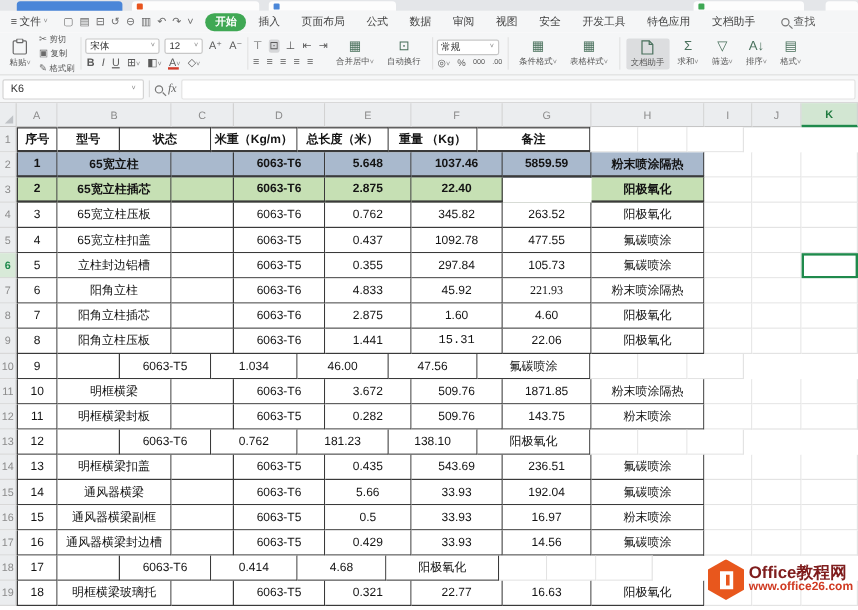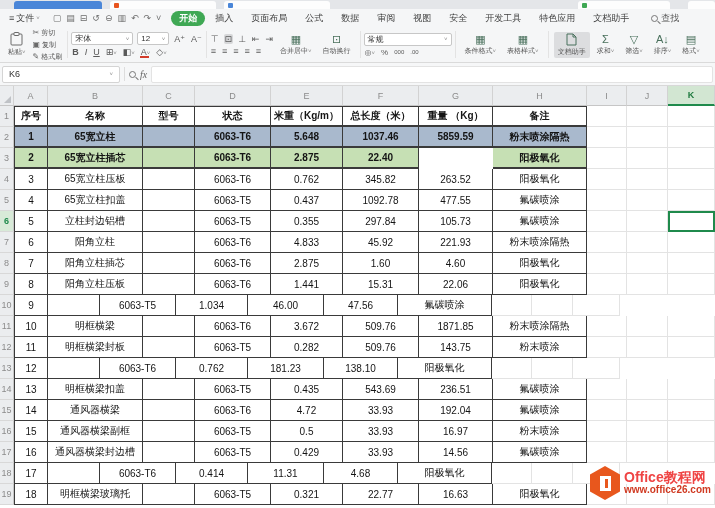--- a/index.html
+++ b/index.html
@@ -71,21 +71,21 @@
   .fill-blue .c-tbl { background:#a9b9cd; }
   .fill-green .c-tbl { background:#c6e0b4; }
   .bold .c-tbl { font-weight:bold; }
   .selcell { outline:2px solid #1f8a4c; outline-offset:-2px; }
 
   
   #watermark { position:absolute; left:590px; top:466px; display:flex; align-items:center; gap:4px; z-index:9; }
   .hex { width:30px; height:34px; background:#e8571d; clip-path:polygon(50% 0,100% 25%,100% 75%,50% 100%,0 75%,0 25%); display:flex; align-items:center; justify-content:center; flex:0 0 30px; }
   .hex .door { width:11px; height:15px; border:3px solid #fff; border-left-width:5px; }
   .wmtxt { display:flex; flex-direction:column; line-height:1.05; }
-  .wm1 { font-size:14px; font-weight:bold; color:#ef4444; }
+  .wm1 { font-size:14px; font-weight:bold; color:#7f1d1d; }
   .wm2 { font-size:10px; font-weight:bold; color:#d03a22; }
 </style>
 </head>
 <body>
 
 <div id="app">
 
   <div id="titlebar">
     <div class="ttab" id="ttab-active"></div>
     <div class="ttab" style="left:110px;width:106px;">
@@ -206,21 +206,21 @@
         <span class="bicon">▦</span>
         <span><span>合并居中</span><span class="dd">˅</span></span>
       </div>
       <div class="bigbtn">
         <span class="bicon">⊡</span>
         <span>自动换行</span>
       </div>
     </div>
     <div class="vsep"></div>
     <div class="stackcol">
-      <div class="combo" style="width:88px;">
+      <div class="combo" style="width:52px;">
           <span>常规</span>
           <span class="dd">˅</span>
         </div>
       <div class="iconrow" style="font-size:8px;">
         <span class="ai">◎<span class="dd">˅</span></span>
         <span class="ai">%</span>
         <span class="ai" style="font-size:6px">000</span>
         <span class="ai" style="font-size:6px">.00</span>
       </div>
     </div>
@@ -288,21 +288,20 @@
       <div class="ch" style="width: 94px;">H</div>
       <div class="ch" style="width: 40px;">I</div>
       <div class="ch" style="width: 41px;">J</div>
       <div class="ch sel" style="width: 47px;">K</div>
     </div>
 
   <div id="grid">
       <div class="grow rtop hrow bold">
         <div class="cell gut" style="width: 14px;">1</div>
         <div class="cell c-tbl colA" style="width: 34px;">序号</div>
-        <div class="cell c-tbl" style="width: 95px;">名称</div>
         <div class="cell c-tbl" style="width: 52px;">型号</div>
         <div class="cell c-tbl" style="width: 76px;">状态</div>
         <div class="cell c-tbl" style="width: 72px;">米重（Kg/m）</div>
         <div class="cell c-tbl" style="width: 76px;">总长度（米）</div>
         <div class="cell c-tbl" style="width: 74px;">重量 （Kg）</div>
         <div class="cell c-tbl" style="width: 94px;">备注</div>
         <div class="cell c-free" style="width: 40px;"></div>
         <div class="cell c-free" style="width: 41px;"></div>
         <div class="cell c-free" style="width: 47px;"></div>
       </div>
@@ -377,21 +376,21 @@
         <div class="cell c-free selcell" style="width: 47px;"></div>
       </div>
       <div class="grow">
         <div class="cell gut" style="width: 14px;">7</div>
         <div class="cell c-tbl colA" style="width: 34px;">6</div>
         <div class="cell c-tbl" style="width: 95px;">阳角立柱</div>
         <div class="cell c-tbl" style="width: 52px;"></div>
         <div class="cell c-tbl" style="width: 76px;">6063-T6</div>
         <div class="cell c-tbl" style="width: 72px;">4.833</div>
         <div class="cell c-tbl" style="width: 76px;">45.92</div>
-        <div class="cell c-tbl" style="width: 74px;">221.93</div>
+        <div class="cell c-tbl" style="width: 74px; font-family: Liberation Serif, serif;">221.93</div>
         <div class="cell c-tbl" style="width: 94px;">粉末喷涂隔热</div>
         <div class="cell c-free" style="width: 40px;"></div>
         <div class="cell c-free" style="width: 41px;"></div>
         <div class="cell c-free" style="width: 47px;"></div>
       </div>
       <div class="grow">
         <div class="cell gut" style="width: 14px;">8</div>
         <div class="cell c-tbl colA" style="width: 34px;">7</div>
         <div class="cell c-tbl" style="width: 95px;">阳角立柱插芯</div>
         <div class="cell c-tbl" style="width: 52px;"></div>
@@ -404,21 +403,21 @@
         <div class="cell c-free" style="width: 41px;"></div>
         <div class="cell c-free" style="width: 47px;"></div>
       </div>
       <div class="grow">
         <div class="cell gut" style="width: 14px;">9</div>
         <div class="cell c-tbl colA" style="width: 34px;">8</div>
         <div class="cell c-tbl" style="width: 95px;">阳角立柱压板</div>
         <div class="cell c-tbl" style="width: 52px;"></div>
         <div class="cell c-tbl" style="width: 76px;">6063-T6</div>
         <div class="cell c-tbl" style="width: 72px;">1.441</div>
-        <div class="cell c-tbl" style="width: 76px;">15.31</div>
+        <div class="cell c-tbl" style="width: 76px; font-family: Liberation Mono, monospace;">15.31</div>
         <div class="cell c-tbl" style="width: 74px;">22.06</div>
         <div class="cell c-tbl" style="width: 94px;">阳极氧化</div>
         <div class="cell c-free" style="width: 40px;"></div>
         <div class="cell c-free" style="width: 41px;"></div>
         <div class="cell c-free" style="width: 47px;"></div>
       </div>
       <div class="grow">
         <div class="cell gut" style="width: 14px;">10</div>
         <div class="cell c-tbl colA" style="width: 34px;">9</div>
         <div class="cell c-tbl" style="width: 52px;"></div>
@@ -485,21 +484,21 @@
         <div class="cell c-free" style="width: 40px;"></div>
         <div class="cell c-free" style="width: 41px;"></div>
         <div class="cell c-free" style="width: 47px;"></div>
       </div>
       <div class="grow">
         <div class="cell gut" style="width: 14px;">15</div>
         <div class="cell c-tbl colA" style="width: 34px;">14</div>
         <div class="cell c-tbl" style="width: 95px;">通风器横梁</div>
         <div class="cell c-tbl" style="width: 52px;"></div>
         <div class="cell c-tbl" style="width: 76px;">6063-T6</div>
-        <div class="cell c-tbl" style="width: 72px;">4.72</div>
+        <div class="cell c-tbl" style="width: 72px;">5.66</div>
         <div class="cell c-tbl" style="width: 76px;">33.93</div>
         <div class="cell c-tbl" style="width: 74px;">192.04</div>
         <div class="cell c-tbl" style="width: 94px;">氟碳喷涂</div>
         <div class="cell c-free" style="width: 40px;"></div>
         <div class="cell c-free" style="width: 41px;"></div>
         <div class="cell c-free" style="width: 47px;"></div>
       </div>
       <div class="grow">
         <div class="cell gut" style="width: 14px;">16</div>
         <div class="cell c-tbl colA" style="width: 34px;">15</div>
@@ -527,21 +526,20 @@
         <div class="cell c-free" style="width: 40px;"></div>
         <div class="cell c-free" style="width: 41px;"></div>
         <div class="cell c-free" style="width: 47px;"></div>
       </div>
       <div class="grow">
         <div class="cell gut" style="width: 14px;">18</div>
         <div class="cell c-tbl colA" style="width: 34px;">17</div>
         <div class="cell c-tbl" style="width: 52px;"></div>
         <div class="cell c-tbl" style="width: 76px;">6063-T6</div>
         <div class="cell c-tbl" style="width: 72px;">0.414</div>
-        <div class="cell c-tbl" style="width: 76px;">11.31</div>
         <div class="cell c-tbl" style="width: 74px;">4.68</div>
         <div class="cell c-tbl" style="width: 94px;">阳极氧化</div>
         <div class="cell c-free" style="width: 40px;"></div>
         <div class="cell c-free" style="width: 41px;"></div>
         <div class="cell c-free" style="width: 47px;"></div>
       </div>
       <div class="grow">
         <div class="cell gut" style="width: 14px;">19</div>
         <div class="cell c-tbl colA" style="width: 34px;">18</div>
         <div class="cell c-tbl" style="width: 95px;">明框横梁玻璃托</div>

